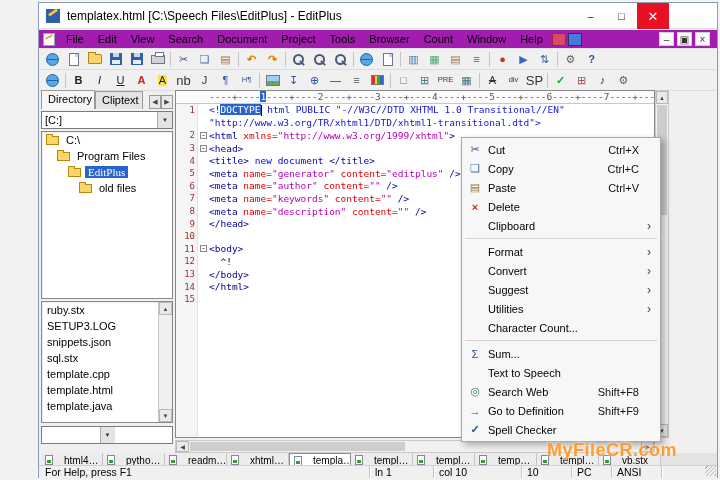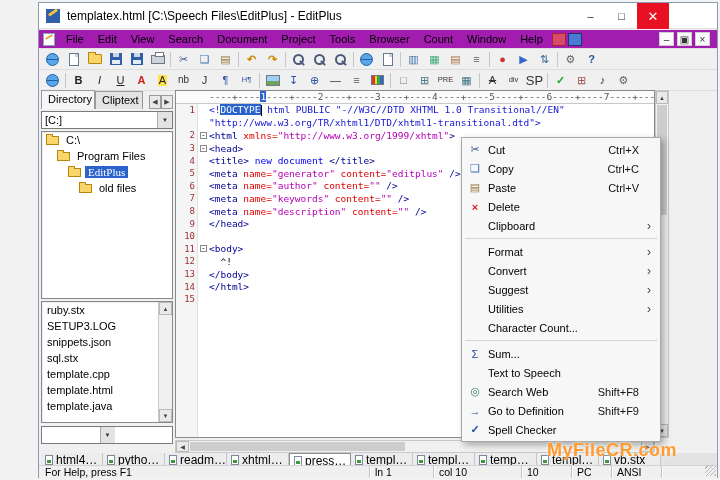--- a/index.html
+++ b/index.html
@@ -96,21 +96,21 @@
   
   .cmenu{position:absolute;left:422px;top:134px;width:200px;background:#f7f7f7;border:1px solid #a8a8a8;box-shadow:3px 3px 7px rgba(0,0,0,.3);padding:2px 0;z-index:60;}
   .ci{height:19px;display:flex;align-items:center;}
   .cic{width:26px;text-align:center;font-size:11px;flex:0 0 auto;}
   .clb{flex:1;white-space:nowrap;}
   .csc{padding-right:8px;color:#111;}
   .csub{width:13px;color:#444;font-size:12px;}
   .csep{height:1px;background:#d4d4d4;margin:3px 3px;}
   
   .tabbar{position:absolute;left:2px;top:450px;width:676px;height:14px;background:#e3e3e3;display:flex;align-items:stretch;overflow:hidden;}
-  .dtab{width:62px;display:flex;align-items:center;gap:3px;padding:0 4px;background:#ececec;border-right:1px solid #c6c6c6;font-size:12px;white-space:nowrap;overflow:hidden;}
+  .dtab{width:62px;display:flex;align-items:center;gap:11px;padding:0 4px;background:#ececec;border-right:1px solid #c6c6c6;font-size:10px;white-space:nowrap;overflow:hidden;}
   .dtab-active{background:#fff;border:1px solid #8f8f8f;border-bottom:none;}
   .tabic{display:inline-block;position:relative;width:8px;height:10px;background:#fff;border:1px solid #7a8aa0;flex:0 0 auto;}
   .tabic::after{content:"";position:absolute;left:1px;bottom:1px;width:4px;height:3px;background:#3a9a3a;}
   
   .statusbar{position:absolute;left:0;right:0;top:462px;height:13px;background:#f0f0f0;border-top:1px solid #d2d2d2;display:flex;align-items:stretch;font-size:10.5px;}
   .scell{border-left:1px solid #c2c2c2;box-shadow:inset 1px 0 0 #fff;padding:0 5px;display:flex;align-items:center;white-space:nowrap;}
   #status-help{flex:1;border-left:none;box-shadow:none;padding-left:6px;}
   .grip{position:absolute;right:1px;bottom:1px;width:11px;height:11px;background:repeating-linear-gradient(135deg,transparent 0 2px,#b9b9b9 2px 3px);}
   
   .watermark{position:absolute;left:508px;top:437px;font-size:18px;font-weight:bold;color:#ff9b2f;letter-spacing:.5px;text-shadow:0 0 3px rgba(255,255,255,.85);z-index:70;white-space:nowrap;}
@@ -250,21 +250,21 @@
       <div class="tbi">
         <span class="tg" style="color: rgb(34, 34, 34); text-decoration: underline;">U</span>
       </div>
       <div class="tbi">
         <span class="tg" style="color: rgb(204, 34, 34); font-weight: bold;">A</span>
       </div>
       <div class="tbi">
         <span class="tg" style="color: rgb(34, 34, 34); background: rgb(255, 227, 77); padding: 0px 1px;">A</span>
       </div>
       <div class="tbi">
-        <span class="tg" style="color: rgb(51, 51, 51); font-size: 10px;">nb</span>
+        <span class="tg" style="color: rgb(51, 51, 51); font-size: 13px;">nb</span>
       </div>
       <div class="tbi">
         <span class="tg" style="color: rgb(51, 51, 51);">J</span>
       </div>
       <div class="tbi">
         <span class="tg" style="color: rgb(42, 82, 160);">¶</span>
       </div>
       <div class="tbi">
         <span class="tg" style="color: rgb(42, 82, 160); font-size: 7.5px;">H¶</span>
       </div>
@@ -520,21 +520,21 @@
       <div class="dtab">
         <span class="tabic"></span>
         <span class="dtl">readm…</span>
       </div>
       <div class="dtab">
         <span class="tabic"></span>
         <span class="dtl">xhtml…</span>
       </div>
       <div class="dtab dtab-active">
         <span class="tabic"></span>
-        <span class="dtl">press…</span>
+        <span class="dtl">templa…</span>
       </div>
       <div class="dtab">
         <span class="tabic"></span>
         <span class="dtl">templ…</span>
       </div>
       <div class="dtab">
         <span class="tabic"></span>
         <span class="dtl">templ…</span>
       </div>
       <div class="dtab">

